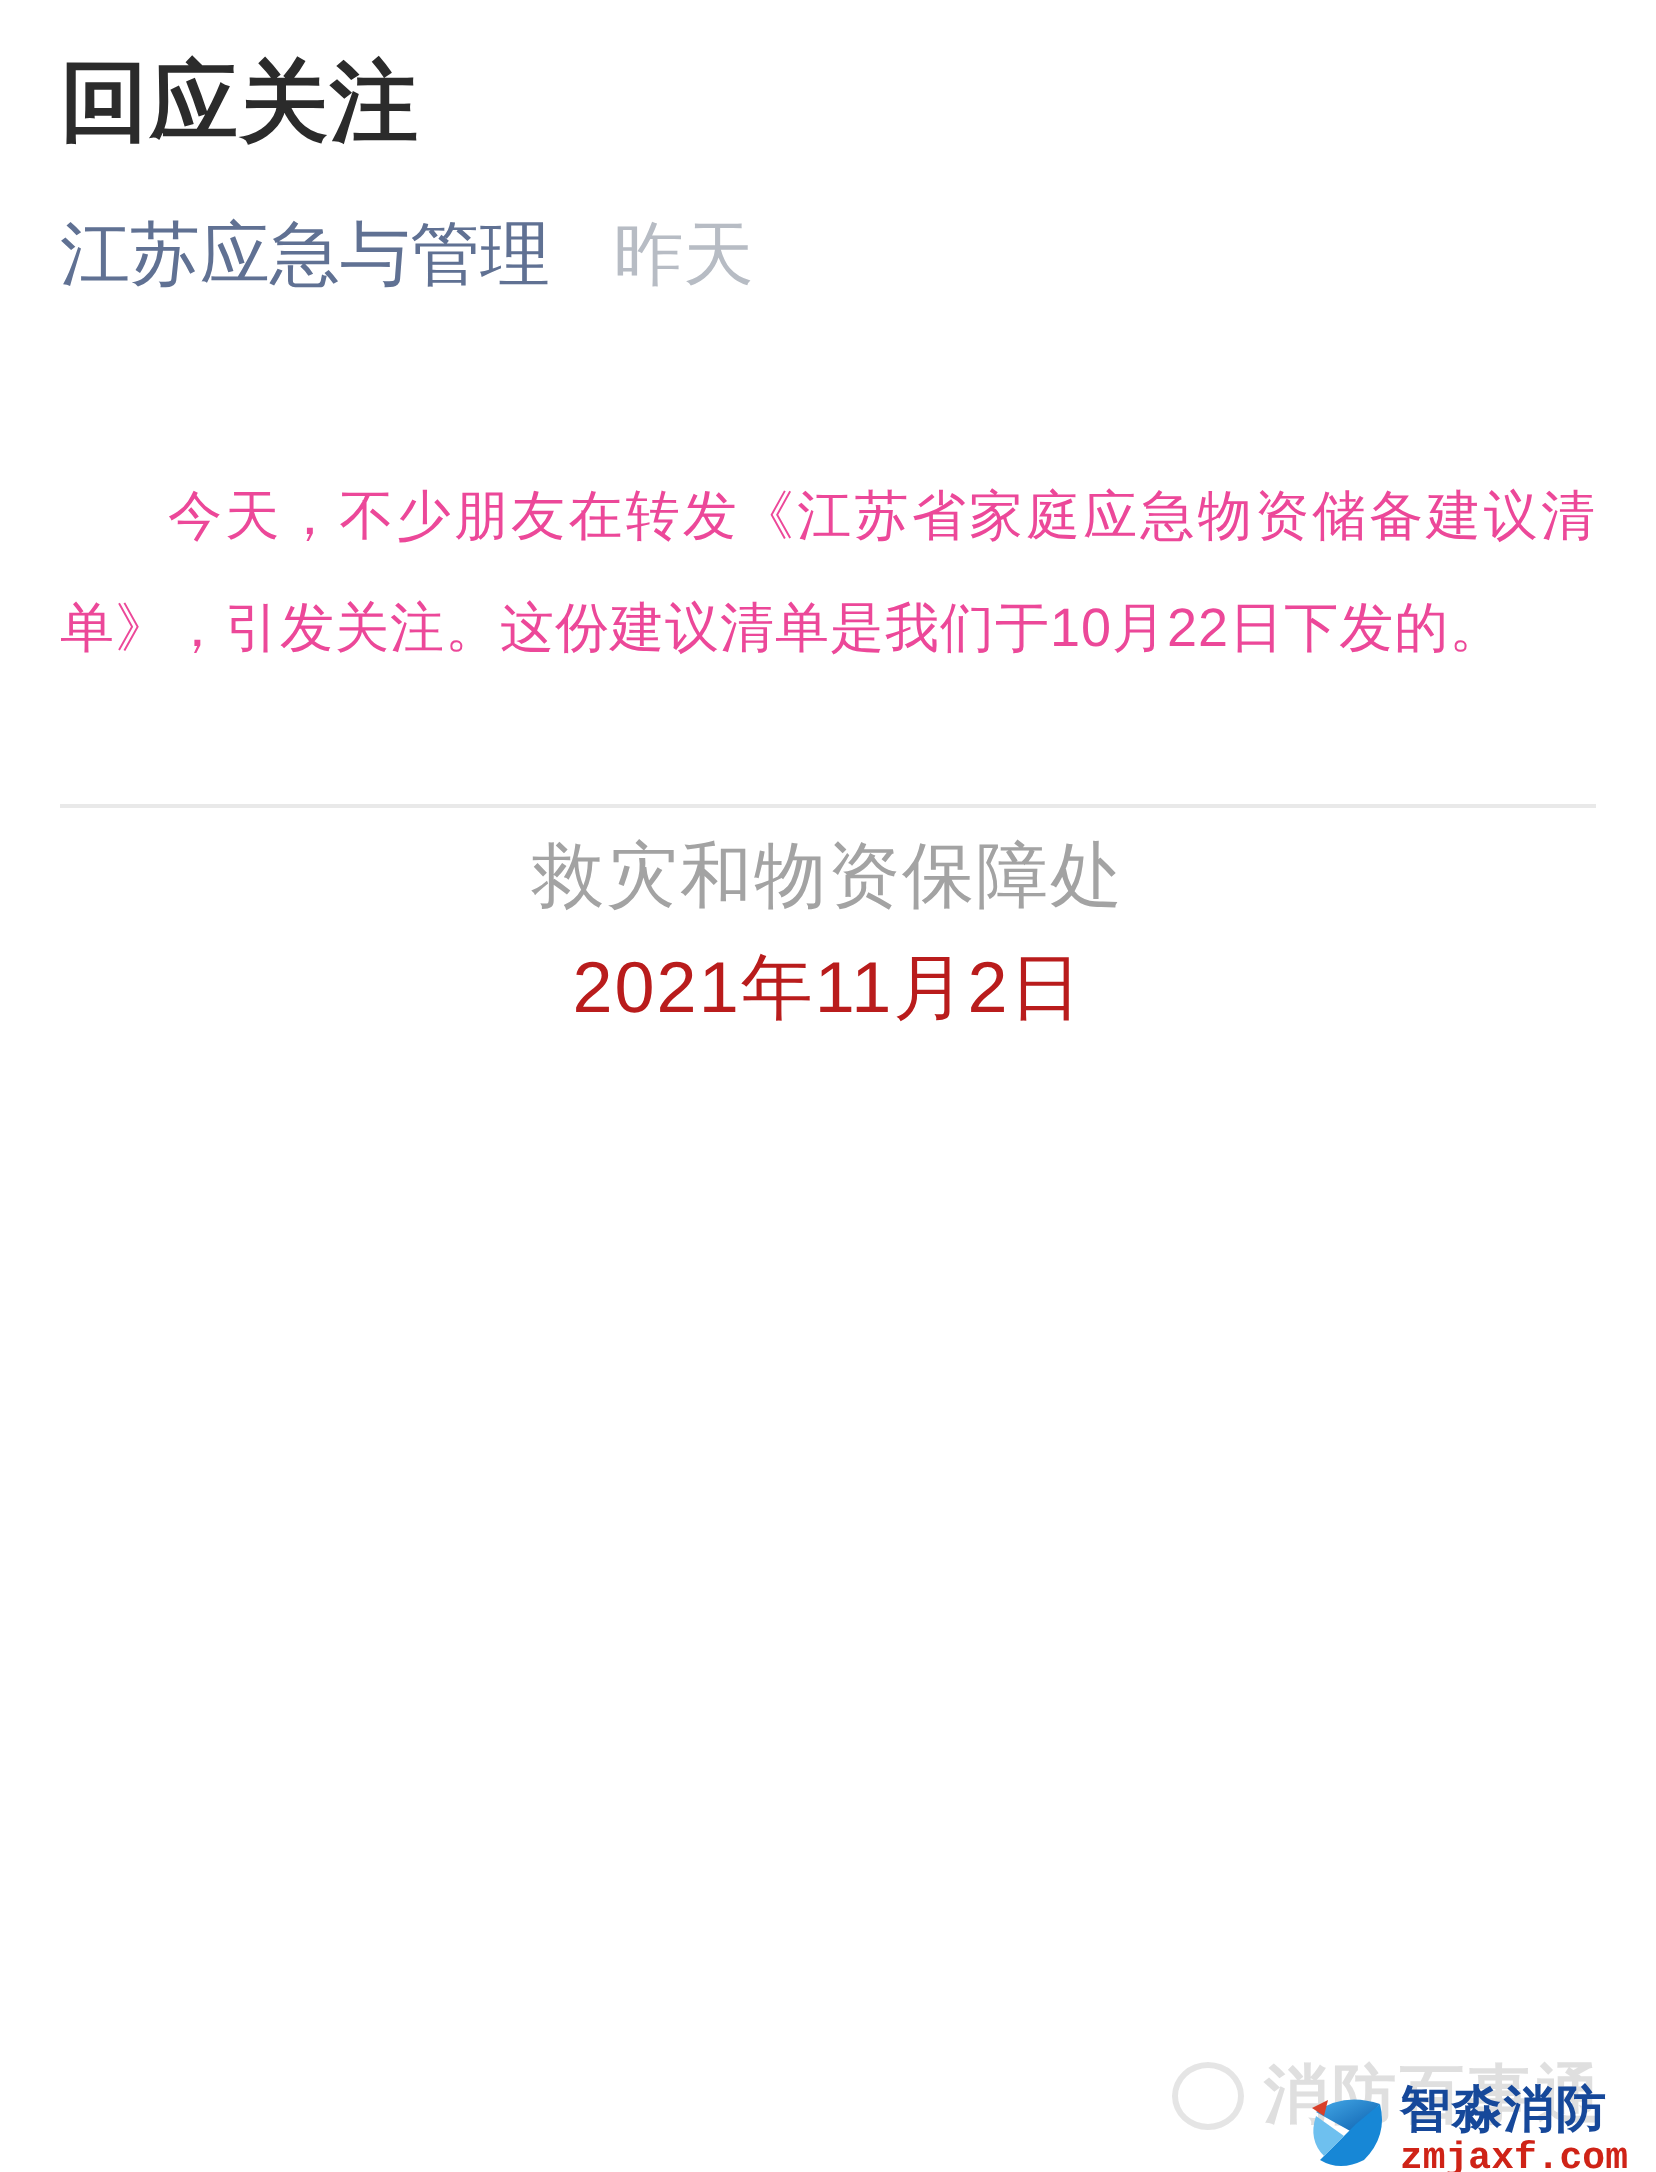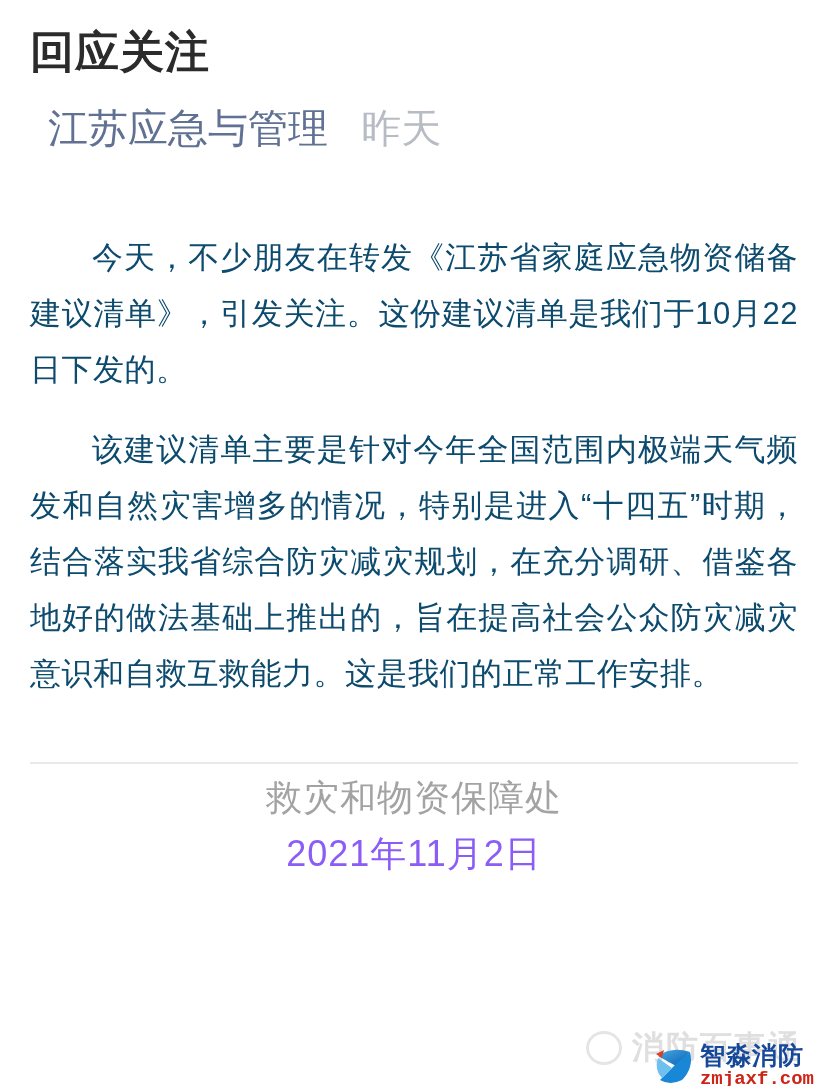--- a/index.html
+++ b/index.html
@@ -20,59 +20,58 @@
   .page-title {
     margin: 0;
     font-size: 44px;
     line-height: 52px;
     font-weight: 700;
     color: #2b2b2b;
     letter-spacing: 1px;
   }
   .meta-row {
     margin-top: 34px;
-    font-size: 40px;
+    font-size: 35px;
     line-height: 32px;
-    margin-left: 18px;
   }
   .account-name {
     color: #607193;
     text-decoration: none;
     cursor: pointer;
   }
   .publish-time {
     color: #b7bcc4;
     margin-left: 22px;
   }
   .article-body {
     margin-top: 86px;
   }
   .article-body p {
     margin: 0 0 24px 0;
-    font-size: 31px;
+    font-size: 27px;
     line-height: 56px;
-    color: #0c4a6e;
+    color: #ec4899;
     text-indent: 2em;
     text-align: justify;
     letter-spacing: 0.5px;
   }
   .divider {
     border: none;
     border-top: 2px solid #e9e9e9;
     margin: 60px 0 6px 0;
   }
   .signature {
     text-align: center;
     font-size: 36px;
     line-height: 56px;
     color: #a3a3a3;
     letter-spacing: 1px;
   }
   .signature .sig-date {
-    color: #8b5cf6;
+    color: #b91c1c;
   }
   
   .watermark {
     position: absolute;
     right: 6px;
     bottom: 0;
     width: 260px;
     height: 62px;
     pointer-events: none;
     text-align: right;
@@ -135,21 +134,20 @@
 
   <h1 class="page-title">回应关注</h1>
 
   <div class="meta-row">
     <span class="account-name">江苏应急与管理</span>
     <span class="publish-time">昨天</span>
   </div>
 
   <div class="article-body">
     <p>今天，不少朋友在转发《江苏省家庭应急物资储备建议清单》，引发关注。这份建议清单是我们于10月22日下发的。</p>
-    <p>该建议清单主要是针对今年全国范围内极端天气频发和自然灾害增多的情况，特别是进入“十四五”时期，结合落实我省综合防灾减灾规划，在充分调研、借鉴各地好的做法基础上推出的，旨在提高社会公众防灾减灾意识和自救互救能力。这是我们的正常工作安排。</p>
   </div>
 
   <hr class="divider">
 
   <div class="signature">
     <div class="sig-dept">救灾和物资保障处</div>
     <div class="sig-date">2021年11月2日</div>
   </div>
 
   <div class="watermark">

